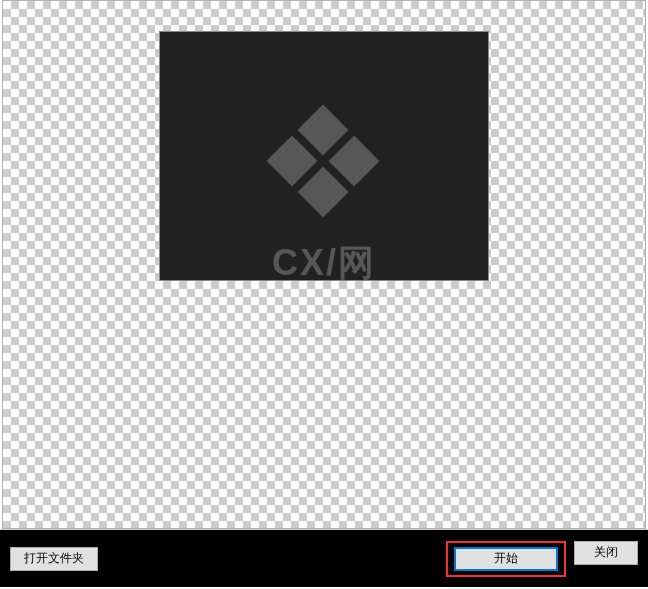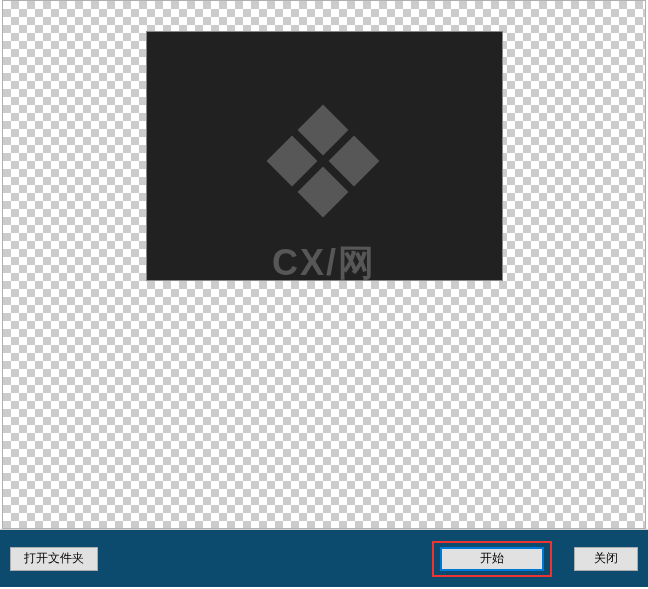--- a/index.html
+++ b/index.html
@@ -30,21 +30,21 @@
       background-size: 16px 16px;
       background-position: 0 0, 0 8px, 8px -8px, -8px 0px;
       background-color: #ffffff;
       display: flex;
       justify-content: center;
       align-items: flex-start;
       padding-top: 30px;
     }
     
     .image-preview {
-      width: 357px;
+      width: 330px;
       height: 250px;
       background: #212121;
       border: 1px solid #888;
       position: relative;
       overflow: hidden;
     }
     
     .watermark-diamonds {
       position: absolute;
       left: 50%;
@@ -75,21 +75,21 @@
       font-weight: bold;
       letter-spacing: 2px;
       white-space: nowrap;
       font-family: Arial, sans-serif;
     }
     
     .button-bar {
       width: 648px;
       height: 58px;
       border-top: 1px solid #d0d0d0;
-      background: #0c4a6e;
+      background: #000000;
       display: flex;
       align-items: center;
       padding: 0 10px;
       position: relative;
     }
     
     .btn {
       height: 24px;
       background: #e1e1e1;
       border: 1px solid #adadad;
@@ -104,22 +104,22 @@
     
     .btn-open-folder {
       width: 88px;
       margin-left: 0;
     }
     
     .right-buttons {
       position: absolute;
       right: 10px;
       display: flex;
-      align-items: center;
-      gap: 22px;
+      align-items: flex-start;
+      gap: 8px;
     }
     
     .highlight-box {
       border: 2px solid #ee3333;
       padding: 4px 6px;
       display: flex;
       align-items: center;
     }
     
     .btn-start {

